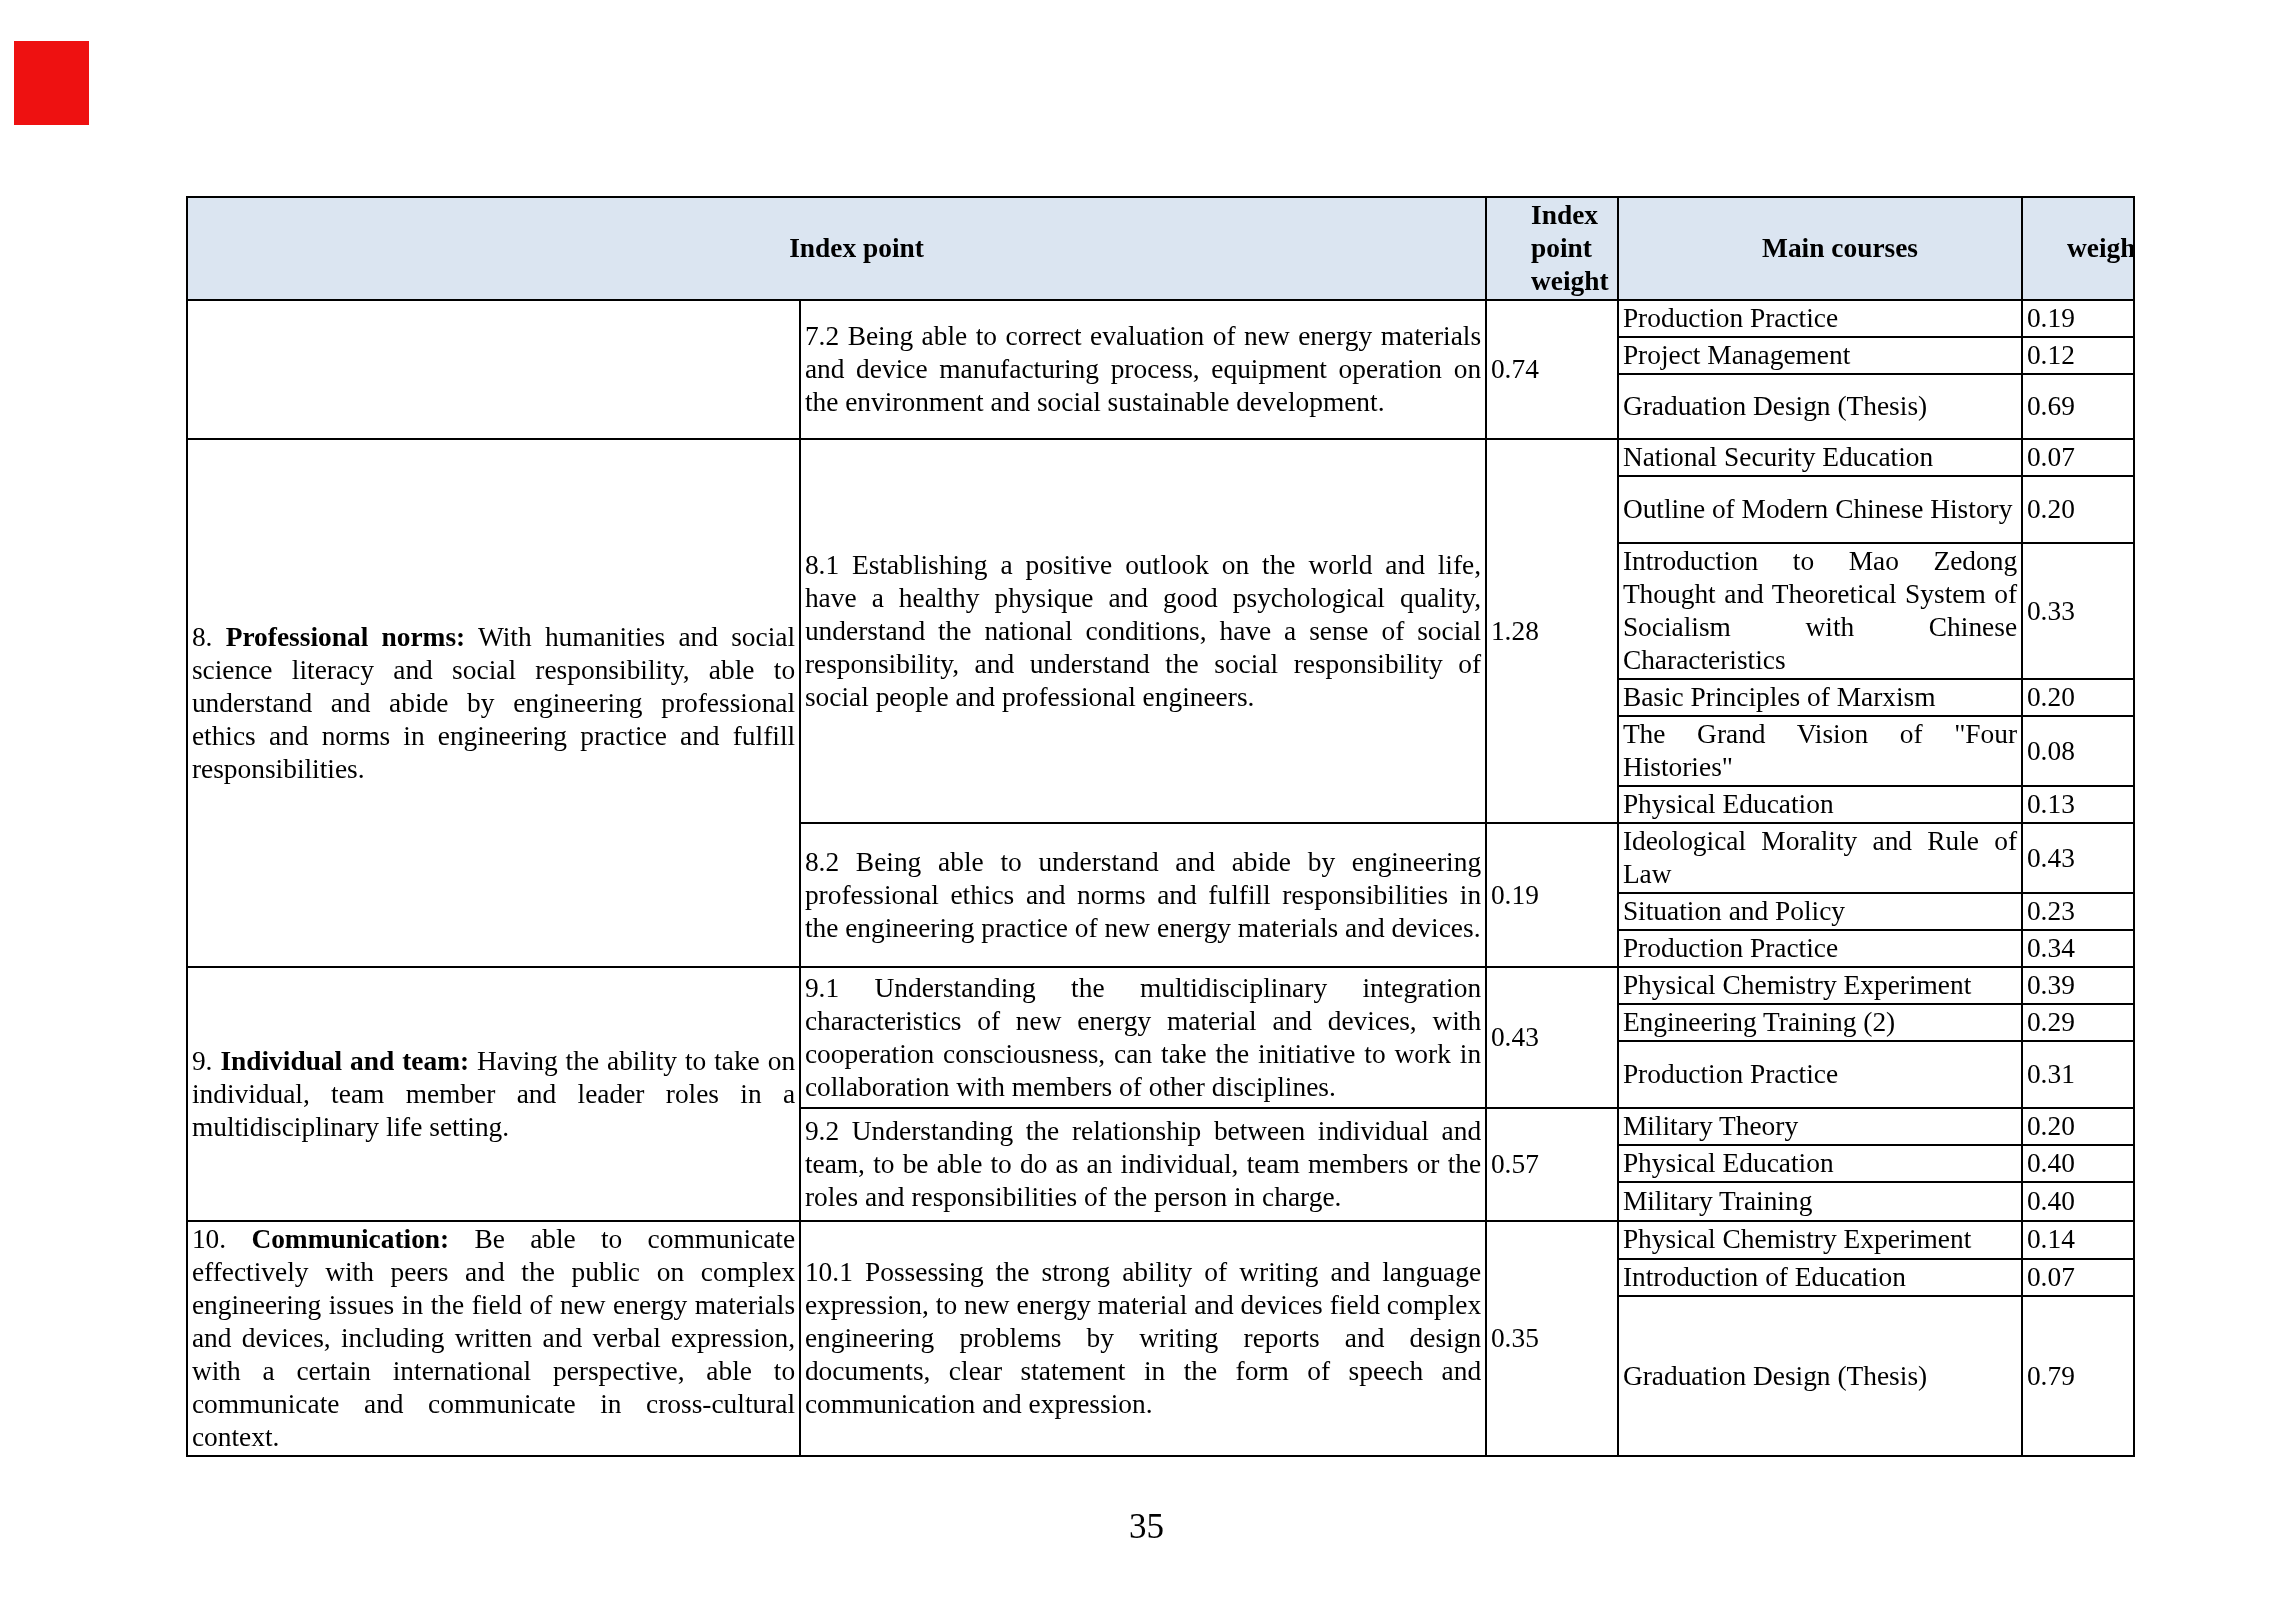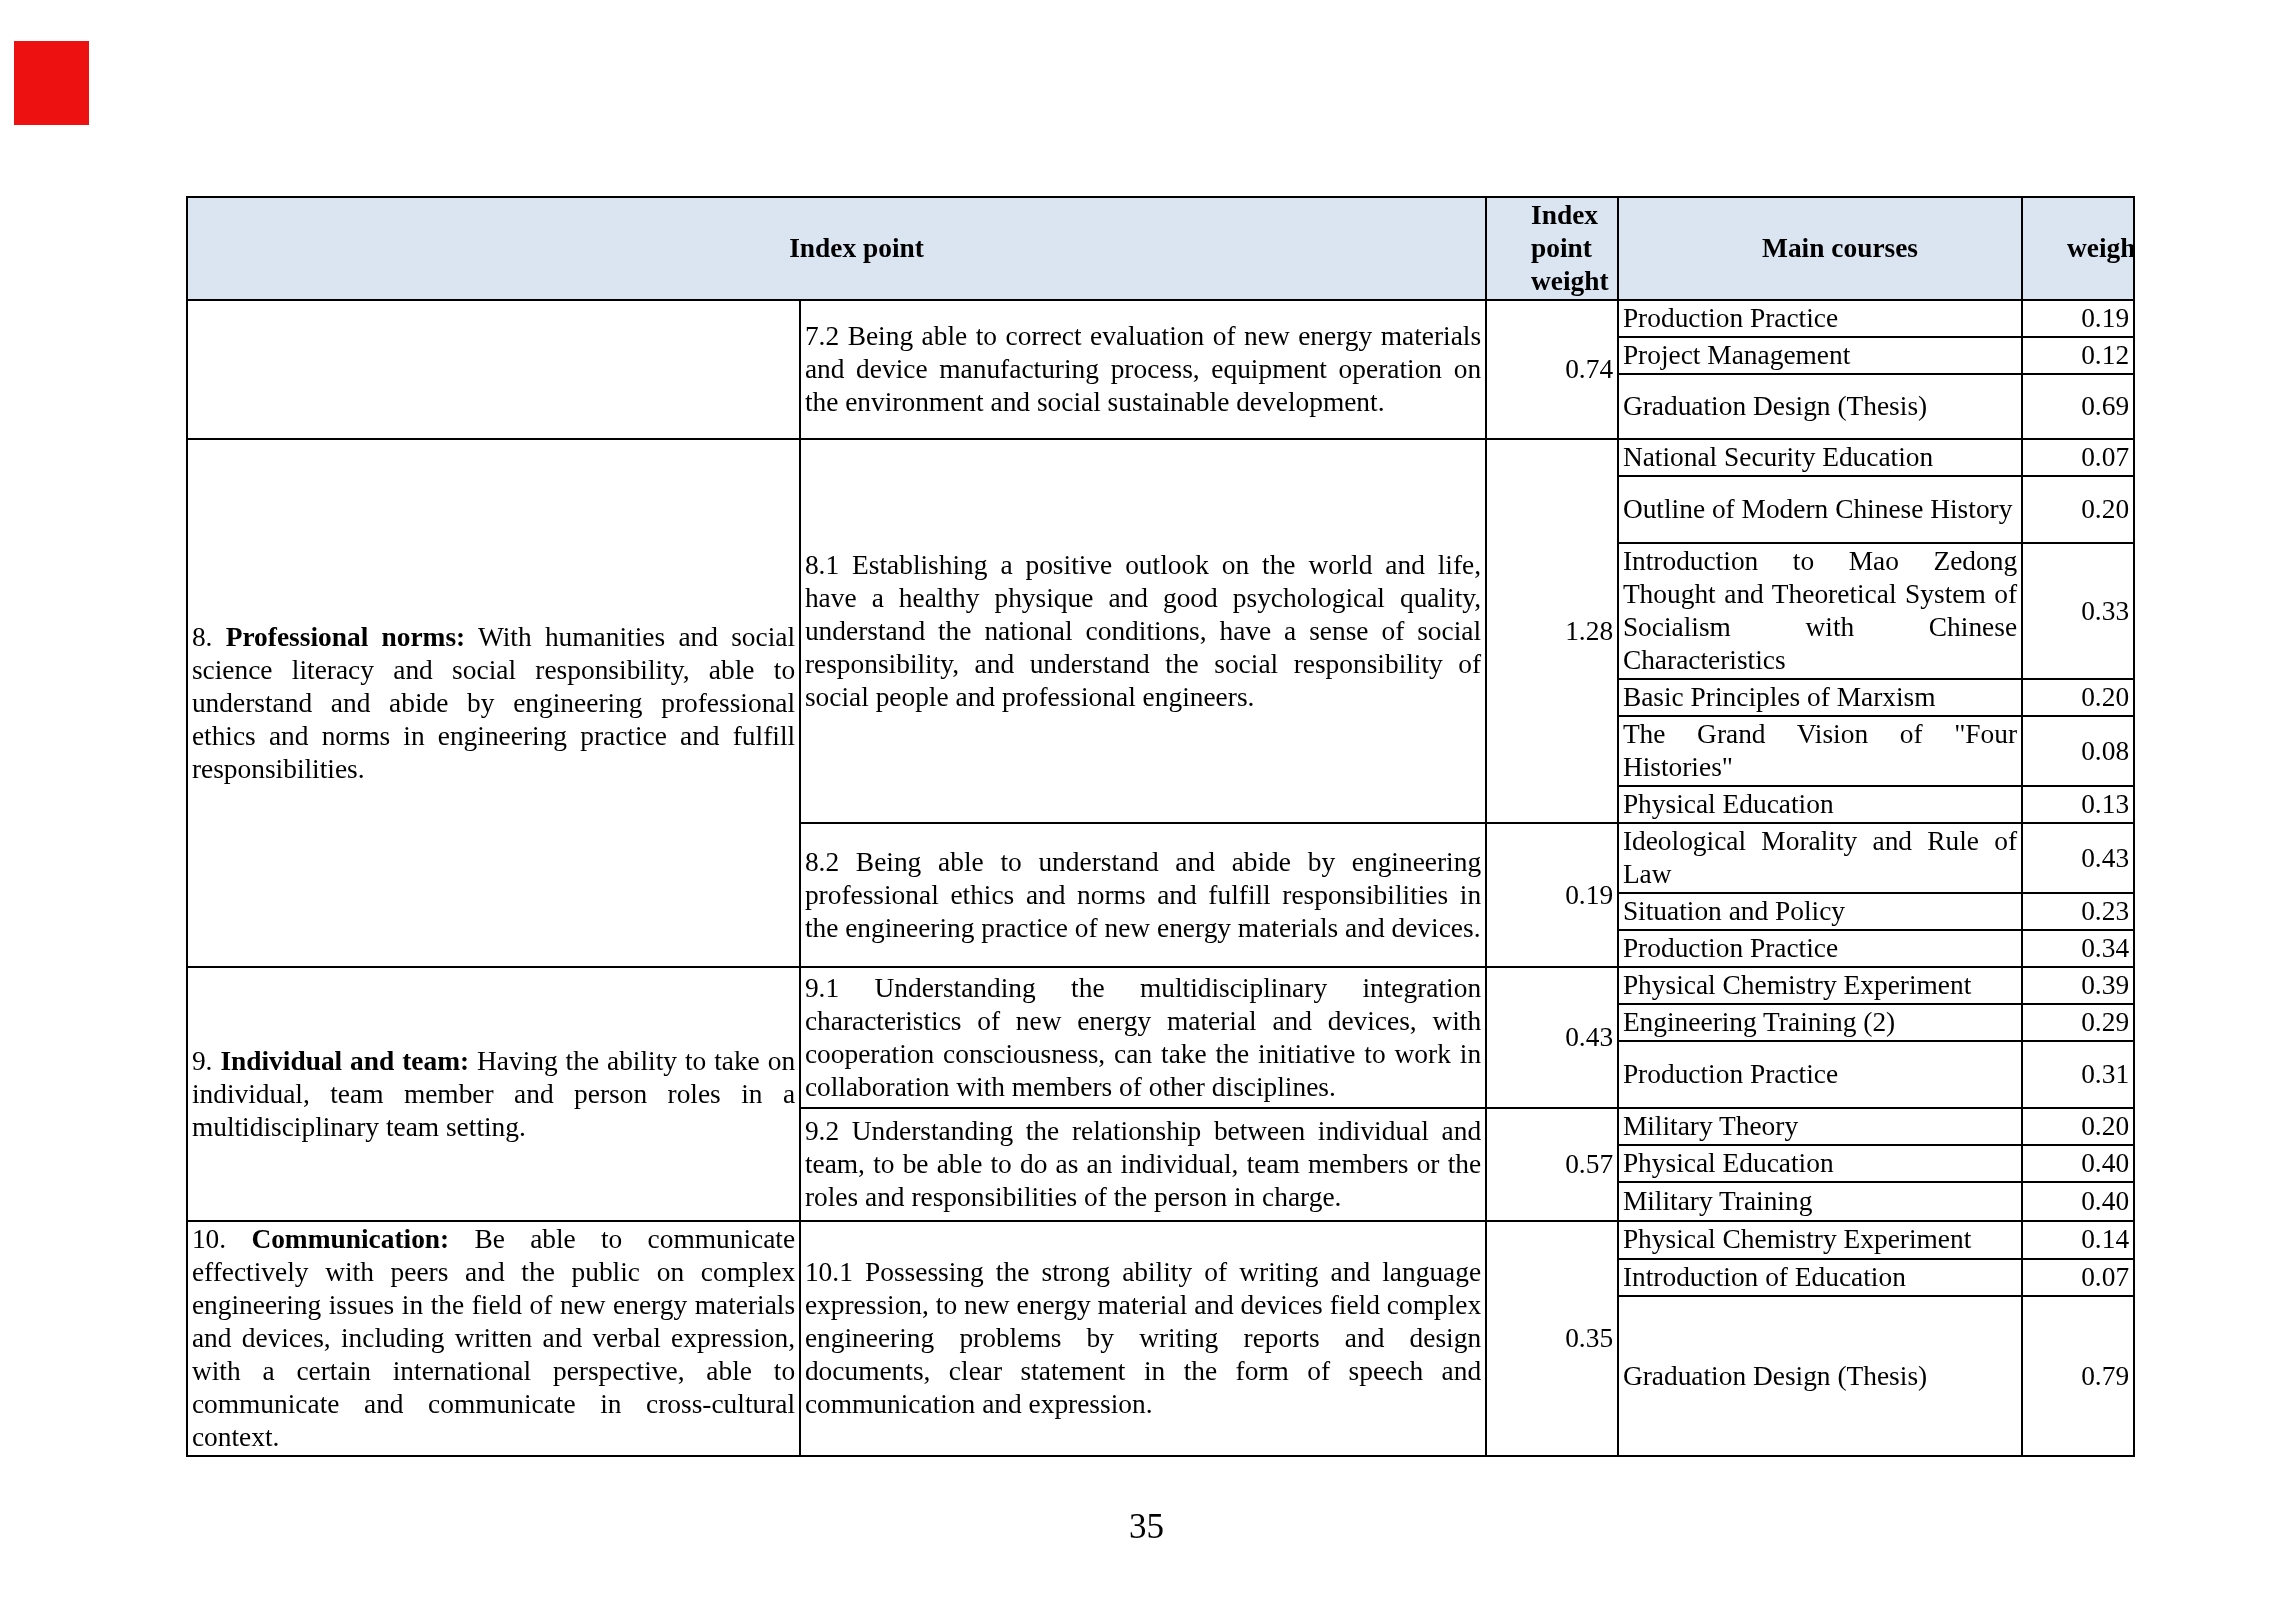--- a/index.html
+++ b/index.html
@@ -31,21 +31,21 @@
     font-weight:normal;
   }
   table.doc th {
     background:#dbe5f1;
     font-weight:bold;
     padding-left:44px;
   }
   th.hC { text-align:center;margin-top:40px; }
   th.hL { text-align:left; padding-left:4.9px; }
   td.cA, td.cB { text-align:justify; }
-  td.cC, td.cE { text-align:right;border-radius:11px; }
+  td.cC, td.cE { text-align:left;border-radius:11px; }
   td.cD { text-align:justify; padding-left:4.9px; }
   td.vtop { vertical-align:top; }
   td b { font-weight:bold; }
   .page-number {
     position:absolute; left:0; top:1507px;
     width:2293px; text-align:center;
     font-size:35px; color:#000;
   }
 </style>
 </head>
@@ -122,21 +122,21 @@
   <tr style="height:34px">
     <td class="cD">Situation and Policy</td>
     <td class="cE">0.23</td>
   </tr>
   <tr style="height:34px">
     <td class="cD">Production Practice</td>
     <td class="cE">0.34</td>
   </tr>
 
   <tr style="height:34px">
-    <td class="cA" rowspan="6"><span>9.</span> <b>Individual and team:</b> <span>Having the ability to take on individual, team member and person roles in a multidisciplinary team setting.</span></td>
+    <td class="cA" rowspan="6"><span>9.</span> <b>Individual and team:</b> <span>Having the ability to take on individual, team member and leader roles in a multidisciplinary life setting.</span></td>
     <td class="cB" rowspan="3">9.1 Understanding the multidisciplinary integration characteristics of new energy material and devices, with cooperation consciousness, can take the initiative to work in collaboration with members of other disciplines.</td>
     <td class="cC" rowspan="3">0.43</td>
     <td class="cD">Physical Chemistry Experiment</td>
     <td class="cE">0.39</td>
   </tr>
   <tr style="height:34px">
     <td class="cD">Engineering Training (2)</td>
     <td class="cE">0.29</td>
   </tr>
   <tr style="height:67px">

